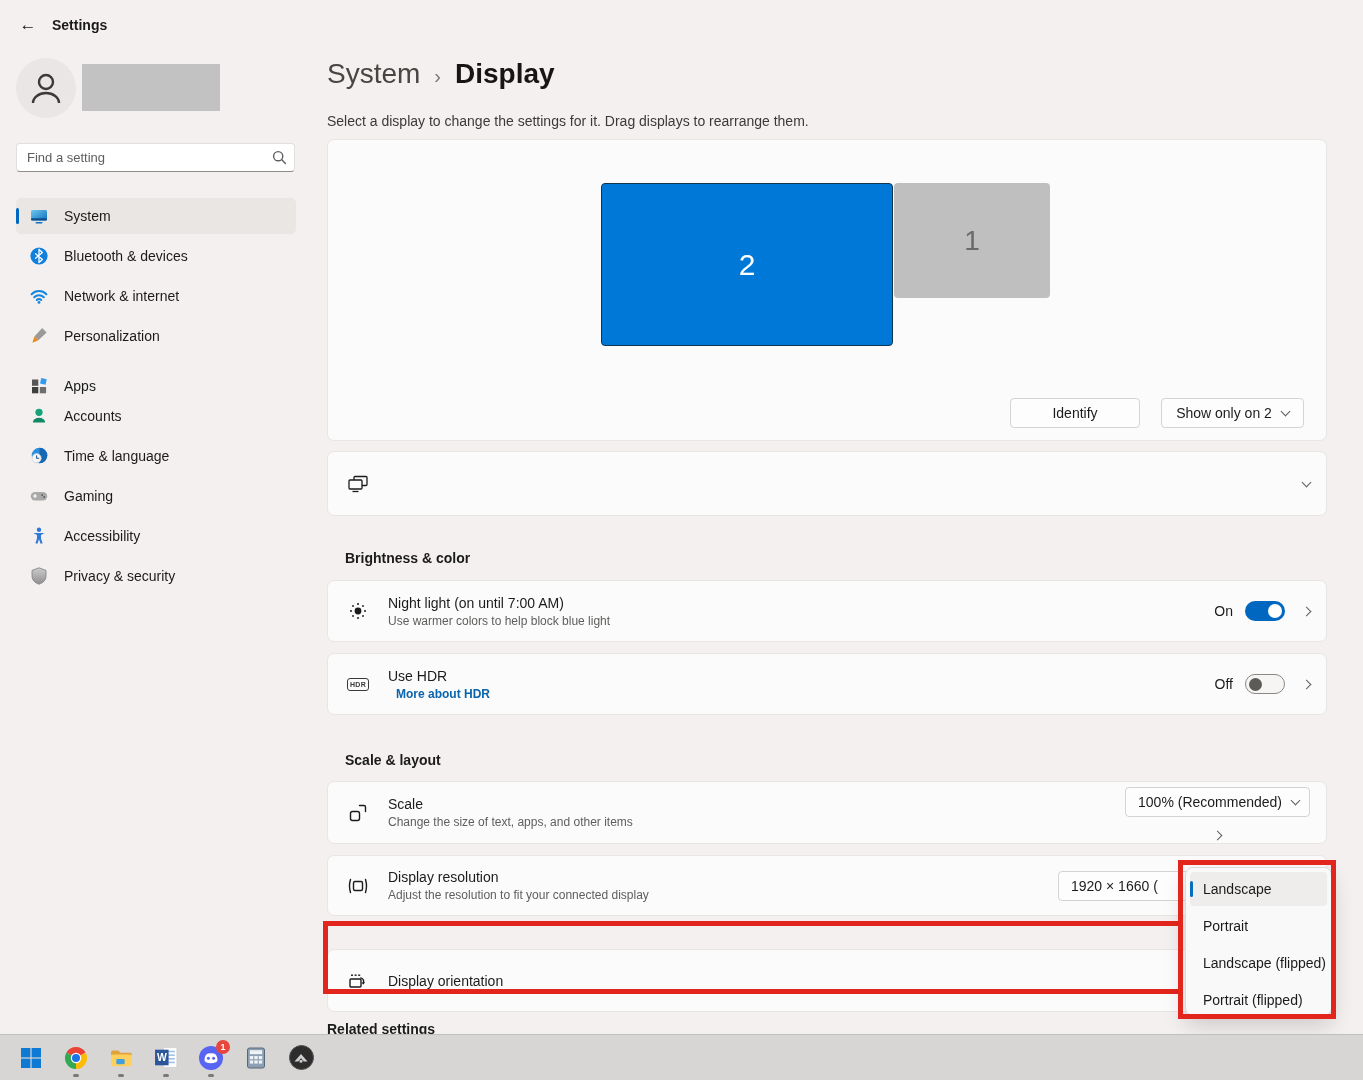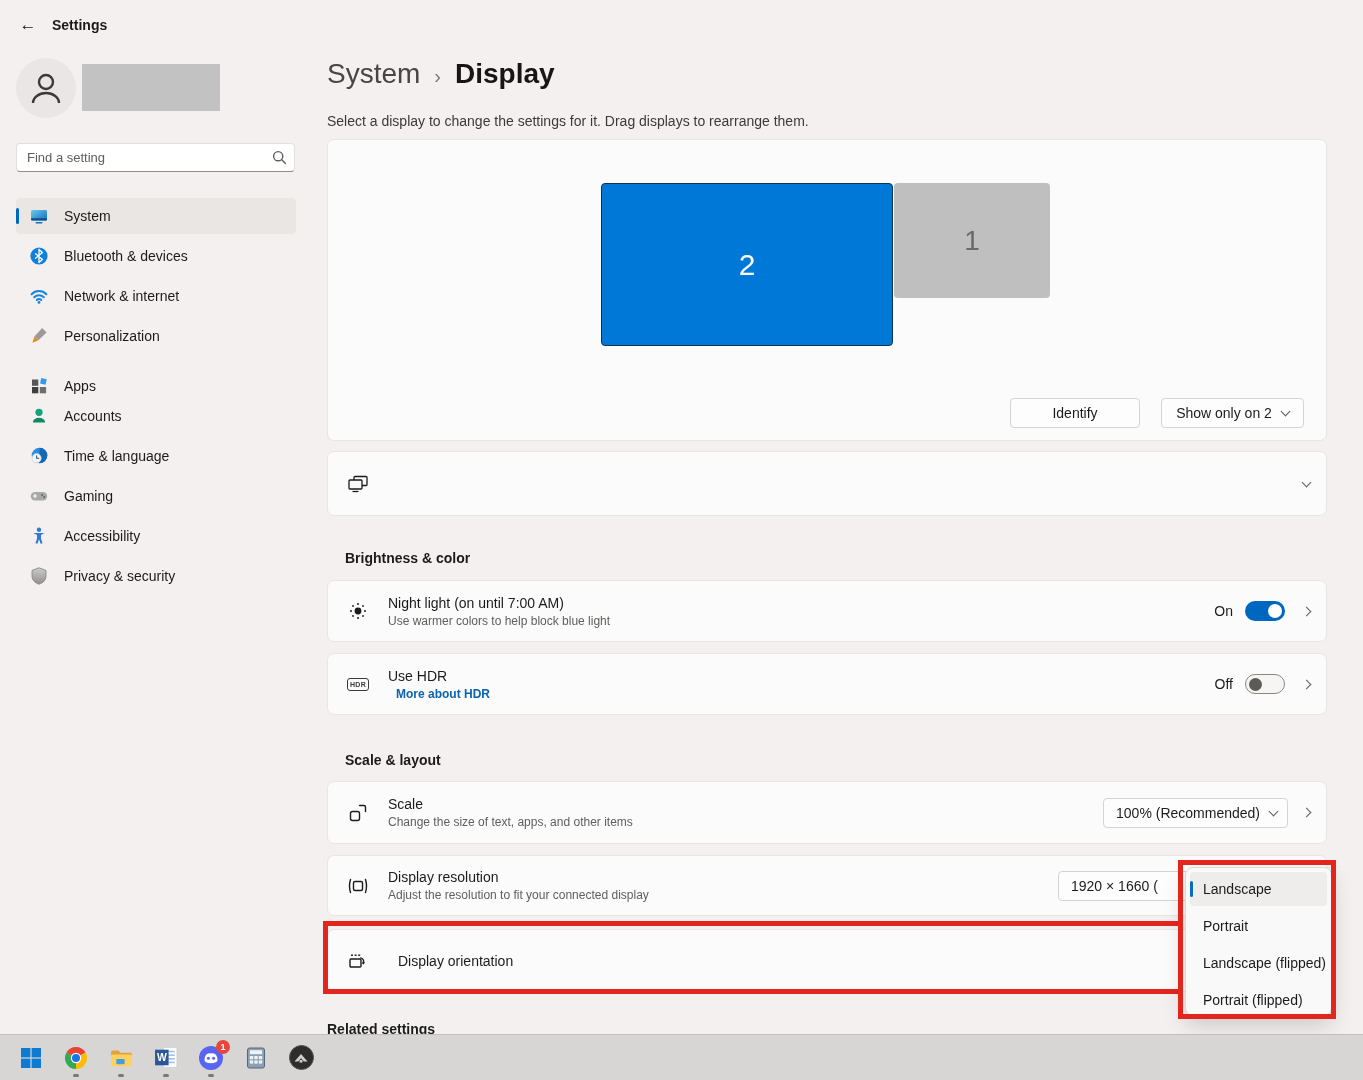--- a/index.html
+++ b/index.html
@@ -308,21 +308,21 @@
     <span class="row-icon">
       <svg width="24" height="24" viewBox="0 0 24 24">
         <path d="M13.5 4.5 H18 Q19.5 4.5 19.5 6 V10.5" fill="none" stroke="#1b1b1b" stroke-width="1.4" stroke-linecap="round"></path>
         <rect x="4.5" y="10.5" width="9" height="9" rx="2" fill="none" stroke="#1b1b1b" stroke-width="1.4"></rect>
       </svg>
     </span>
     <span class="row-text">
       <span class="row-title">Scale</span>
       <span class="row-sub">Change the size of text, apps, and other items</span>
     </span>
-    <span class="row-right" style="gap:15px;">
+    <span class="row-right" style="gap:15px;flex-direction:column;">
       <span class="dd-btn">
         <span>100% (Recommended)</span>
         <span class="chev chev-down"></span>
       </span>
       <span class="chev chev-right"></span>
     </span>
   </div>
 
   <div class="card row-card" style="top:855px; height:61px;">
     <span class="row-icon">
@@ -336,21 +336,21 @@
       <span class="row-title">Display resolution</span>
       <span class="row-sub">Adjust the resolution to fit your connected display</span>
     </span>
     <span class="row-right" style="margin-right:67px;">
       <span class="dd-btn" style="width:185px;">
         <span>1920 × 1660 (</span>
       </span>
     </span>
   </div>
 
-  <div class="card row-card" style="top:929px; height:63px;gap:10px;">
+  <div class="card row-card" style="top:949px; height:63px;">
     <span class="row-icon">
       <svg width="24" height="24" viewBox="0 0 24 24">
         <rect x="4" y="10" width="11" height="8" rx="1" fill="none" stroke="#1b1b1b" stroke-width="1.4"></rect>
         <g fill="#1b1b1b">
           <rect x="5" y="5.5" width="2" height="1.4"></rect>
             <rect x="8.6" y="5.5" width="2" height="1.4"></rect>
             <rect x="12.2" y="5.5" width="2" height="1.4"></rect>
         </g>
         <path d="M17 14.5 a3.6 3.6 0 0 0 -2.2-5.6" fill="none" stroke="#1b1b1b" stroke-width="1.4" stroke-linecap="round"></path>
         <path d="M17.8 15.6 L16 13.4 L18.8 12.9 Z" fill="#1b1b1b"></path>

